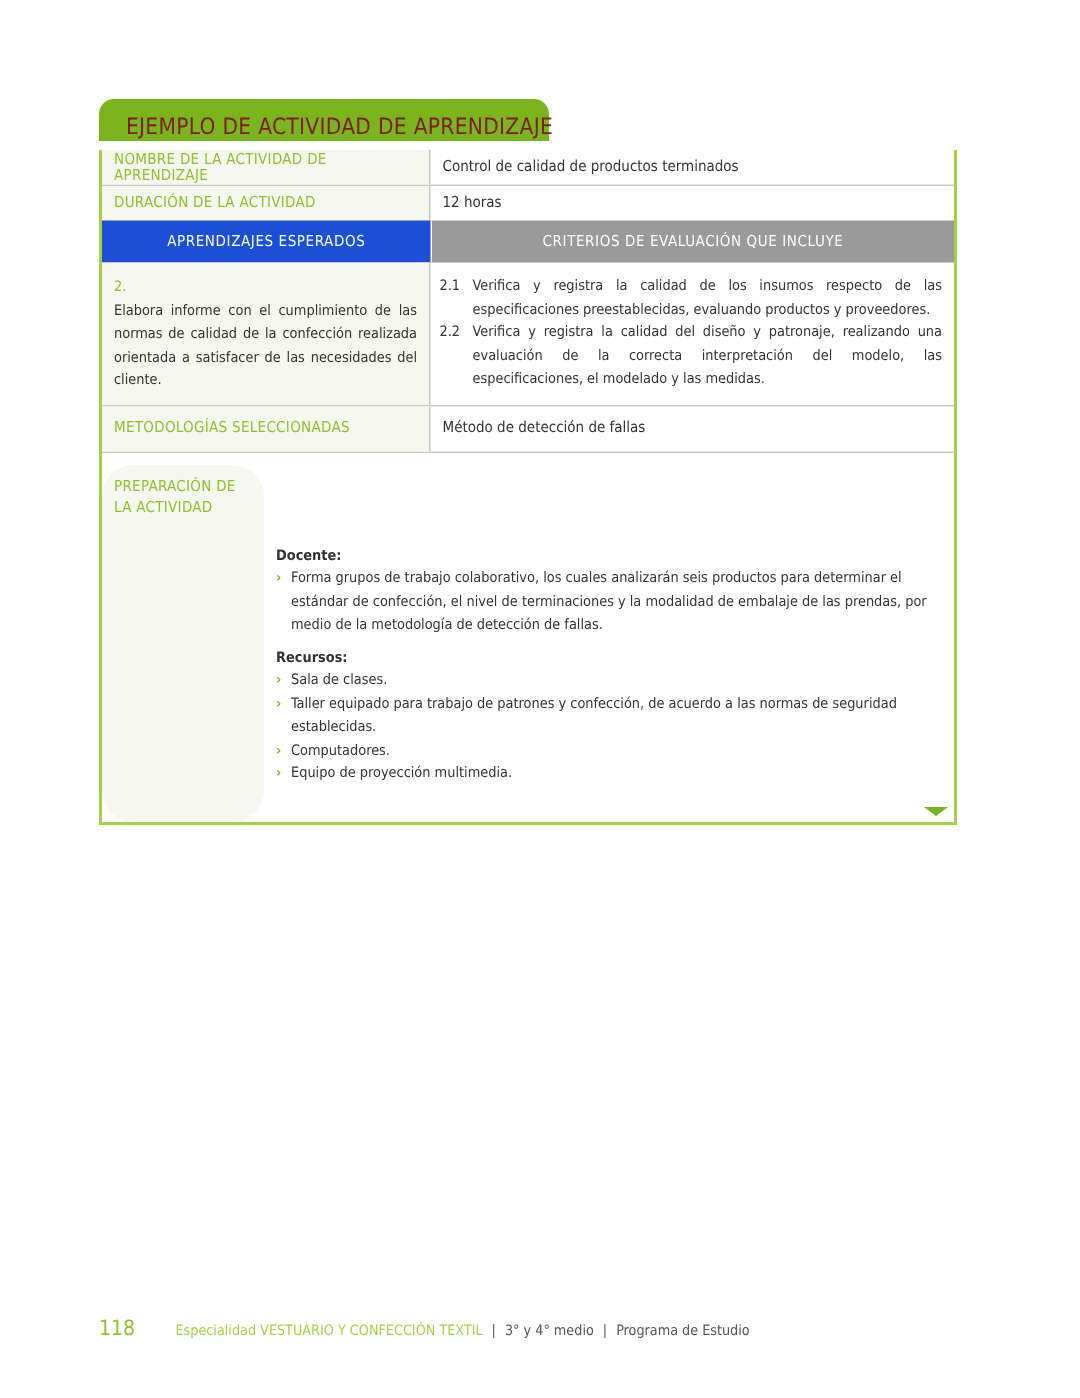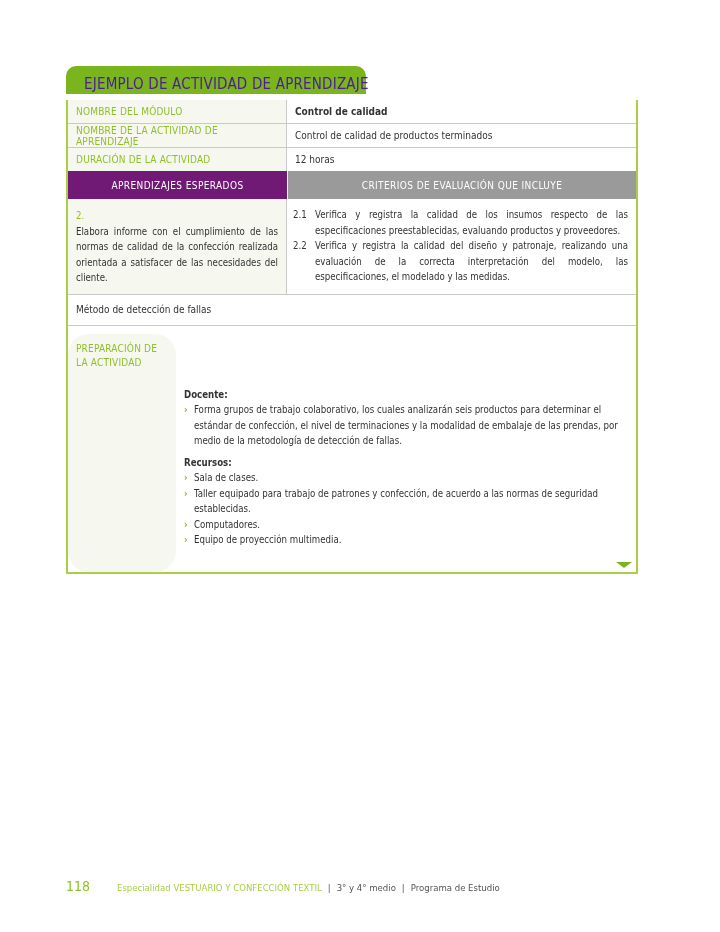--- a/index.html
+++ b/index.html
@@ -1,34 +1,34 @@
 <!DOCTYPE html>
 <html><head>
 <meta charset="utf-8">
 <style>
   html, body { margin:0; padding:0; background:#ffffff; }
   body { width:720px; height:932px; position:relative; overflow:hidden;
          font-family:"DejaVu Sans Condensed","DejaVu Sans", sans-serif; color:#3a3a3a; }
   .wrap { position:absolute; left:66px; top:66px; width:572px; }
   .tab { position:absolute; left:0; top:0; height:28px; width:300px;
          background:#7ab51d; border-radius:10px 10px 0 0;
-         color:#4c1d95; font-size:15px; letter-spacing:0.2px; line-height:36px;
+         color:#7f1d1d; font-size:15px; letter-spacing:0.2px; line-height:36px;
          padding-left:18px; box-sizing:border-box; white-space:nowrap; }
   .table { position:absolute; left:0; top:34px; width:572px;
            border:2px solid #a8cf45; border-top:none; box-sizing:border-box; background:#fff; }
   .row { display:flex; border-bottom:1px solid #c9c9c9; }
   .row .l { width:219px; flex:0 0 219px; box-sizing:border-box; padding:0 8px;
             background:#f6f7ef; border-right:1px solid #c9c9c9;
             color:#8fbf2a; font-size:10px; display:flex; align-items:center; letter-spacing:0.2px; }
   .row .r { flex:1; box-sizing:border-box; padding:0 8px; font-size:10px; color:#333;
             display:flex; align-items:center; }
   .r.bold { font-weight:bold; }
   .h23 { height:23px; }
   .hdr { display:flex; height:28px; }
-  .hdr .g { width:219px; flex:0 0 219px; background:#701a75; color:#fff; font-size:10px;
+  .hdr .g { width:219px; flex:0 0 219px; background:#1d4ed8; color:#fff; font-size:10px;
             display:flex; align-items:center; justify-content:center; letter-spacing:0.4px; border-right:1px solid #fff; }
   .hdr .gr { flex:1; background:#9a9a9a; color:#fff; font-size:10px;
              display:flex; align-items:center; justify-content:center; letter-spacing:0.4px; }
   .learn { display:flex; border-bottom:1px solid #c9c9c9; }
   .learn .l { width:219px; flex:0 0 219px; box-sizing:border-box; padding:9px 8px 8px 8px;
               background:#f6f7ef; border-right:1px solid #c9c9c9; font-size:9.6px; line-height:15.5px; color:#333; }
   .learn .l .num { color:#8fbf2a; display:block; }
   .learn .l .txt { text-align:justify; }
   .learn .r { flex:1; padding:8px 8px 6px 6px; font-size:9.6px; line-height:15.5px; color:#333; }
   .crit { display:flex; text-align:justify; }
@@ -54,24 +54,20 @@
   .footer .sep { margin:0 6px; color:#555; }
 </style>
 </head>
 <body>
 
 <div class="wrap">
   <div class="tab">EJEMPLO DE ACTIVIDAD DE APRENDIZAJE</div>
 
   <div class="table">
     <div class="row h23">
-      <div class="l">NOMBRE DEL MÓDULO</div>
-      <div class="r bold">Control de calidad</div>
-    </div>
-    <div class="row h23">
       <div class="l">NOMBRE DE LA ACTIVIDAD DE APRENDIZAJE</div>
       <div class="r">Control de calidad de productos terminados</div>
     </div>
     <div class="row h23" style="border-bottom:none;">
       <div class="l">DURACIÓN DE LA ACTIVIDAD</div>
       <div class="r">12 horas</div>
     </div>
 
     <div class="hdr">
       <div class="g">APRENDIZAJES ESPERADOS</div>
@@ -89,20 +85,21 @@
           <span class="t">Verifica y registra la calidad de los insumos respecto de las especificaciones preestablecidas, evaluando productos y proveedores.</span>
         </div>
         <div class="crit">
           <span class="n">2.2</span>
           <span class="t">Verifica y registra la calidad del diseño y patronaje, realizando una evaluación de la correcta interpretación del modelo, las especificaciones, el modelado y las medidas.</span>
         </div>
       </div>
     </div>
 
     <div class="row met">
+      <div class="l">METODOLOGÍAS SELECCIONADAS</div>
       <div class="r">Método de detección de fallas</div>
     </div>
 
     <div class="gap"></div>
 
 
     <div class="prep">
       <div class="l">PREPARACIÓN DE LA ACTIVIDAD</div>
       <div class="r">
         <span class="sub">Docente:</span>

